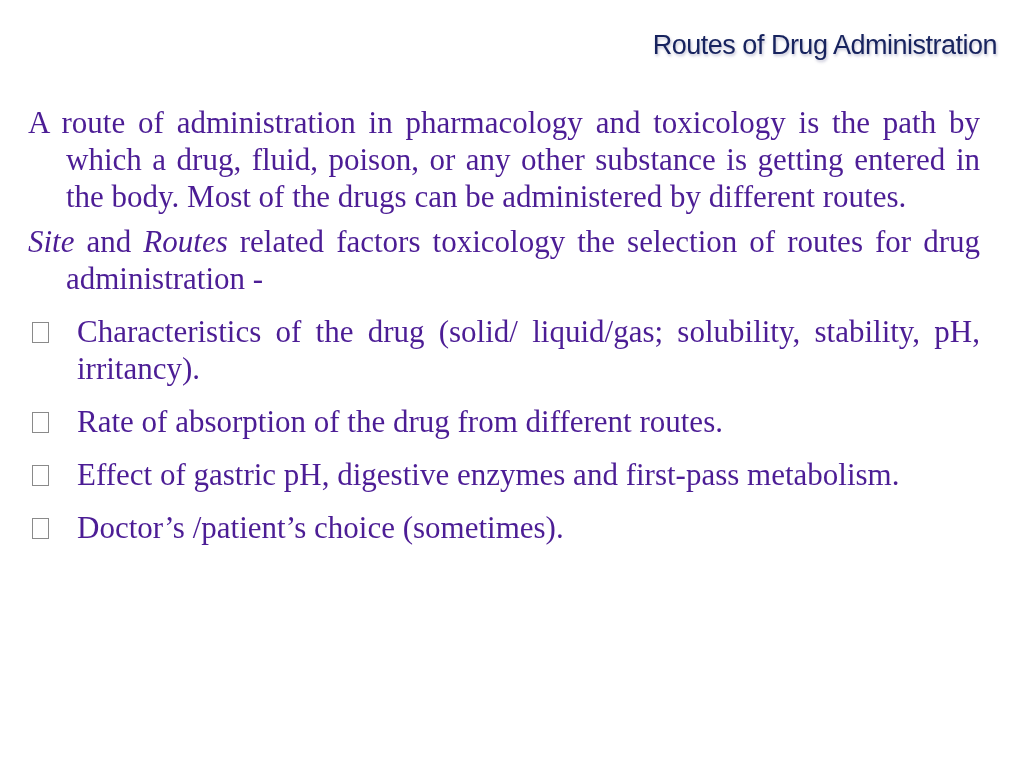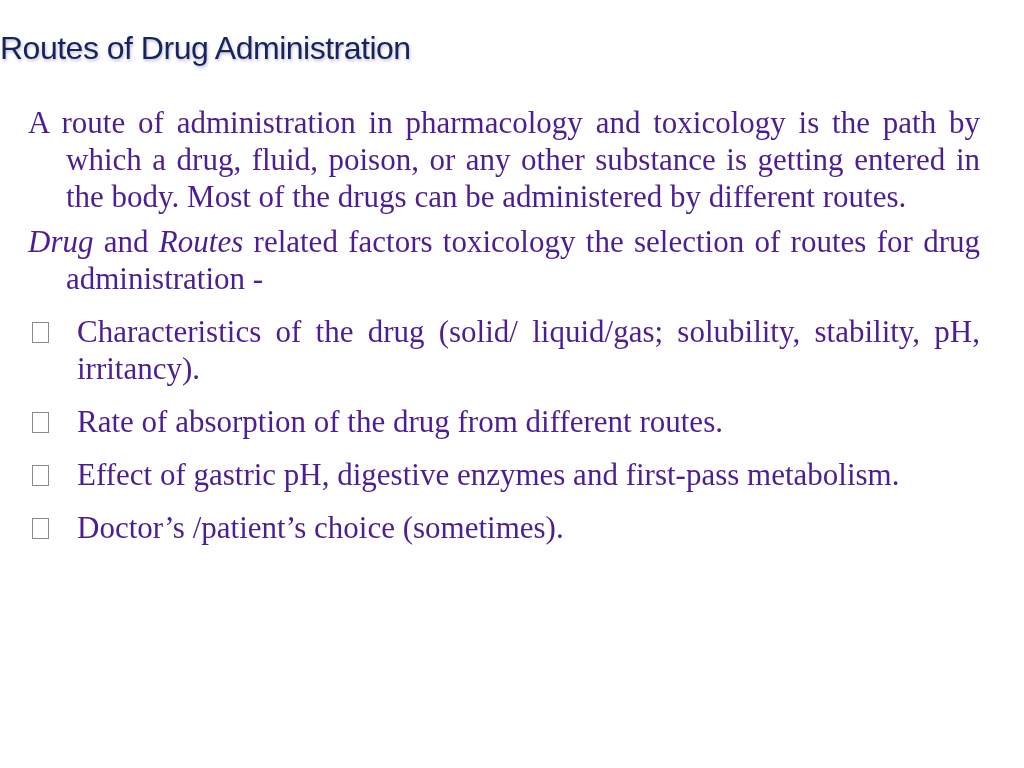--- a/index.html
+++ b/index.html
@@ -1,22 +1,22 @@
 <!DOCTYPE html>
 <html><head>
   <meta charset="utf-8">
   <style>
     html, body { margin: 0; padding: 0; }
     body {
       width: 1024px; height: 768px; background: #ffffff; overflow: hidden;
       position: relative;
     }
     .title {
-      position: absolute; left: 0; top: 30px; width: 997px; text-align: left;
-      font-family: "Liberation Sans", sans-serif; font-size: 32px; color: #17235e;
+      position: absolute; left: 0; top: 30px; width: 997px; text-align: right;
+      font-family: "Liberation Sans", sans-serif; font-size: 27px; color: #17235e;
       text-shadow: 1px 2px 3px rgba(120,120,160,0.45);
       letter-spacing: -0.5px;
     }
     .content {
       position: absolute; left: 28px; top: 104px; width: 952px;
       font-family: "Liberation Serif", serif; font-size: 31px; color: #4c1d95;
       line-height: 37px;
     }
     .para {
       text-align: justify; padding-left: 38px; text-indent: -38px; margin: 0 0 8px 0;
@@ -31,21 +31,21 @@
     }
     .btext { flex: 1; padding-left: 28px; text-align: justify; }
   </style>
 </head>
 <body>
 
 <div class="title">Routes of Drug Administration</div>
 
 <div class="content">
   <p class="para">A route of administration in pharmacology and toxicology is the path by which a drug, fluid, poison, or any other substance is getting entered in the body. Most of the drugs can be administered by different routes.</p>
-  <p class="para"><em>Drug</em><span> and </span><em>Routes</em><span> related factors toxicology the selection of routes for drug administration -</span></p>
+  <p class="para"><em>Site</em><span> and </span><em>Routes</em><span> related factors toxicology the selection of routes for drug administration -</span></p>
 
   <div class="bullet">
     <span class="box"></span>
     <span class="btext">Characteristics of the drug (solid/ liquid/gas; solubility, stability, pH, irritancy).</span>
   </div>
   <div class="bullet">
     <span class="box"></span>
     <span class="btext">Rate of absorption of the drug from different routes.</span>
   </div>
   <div class="bullet">

